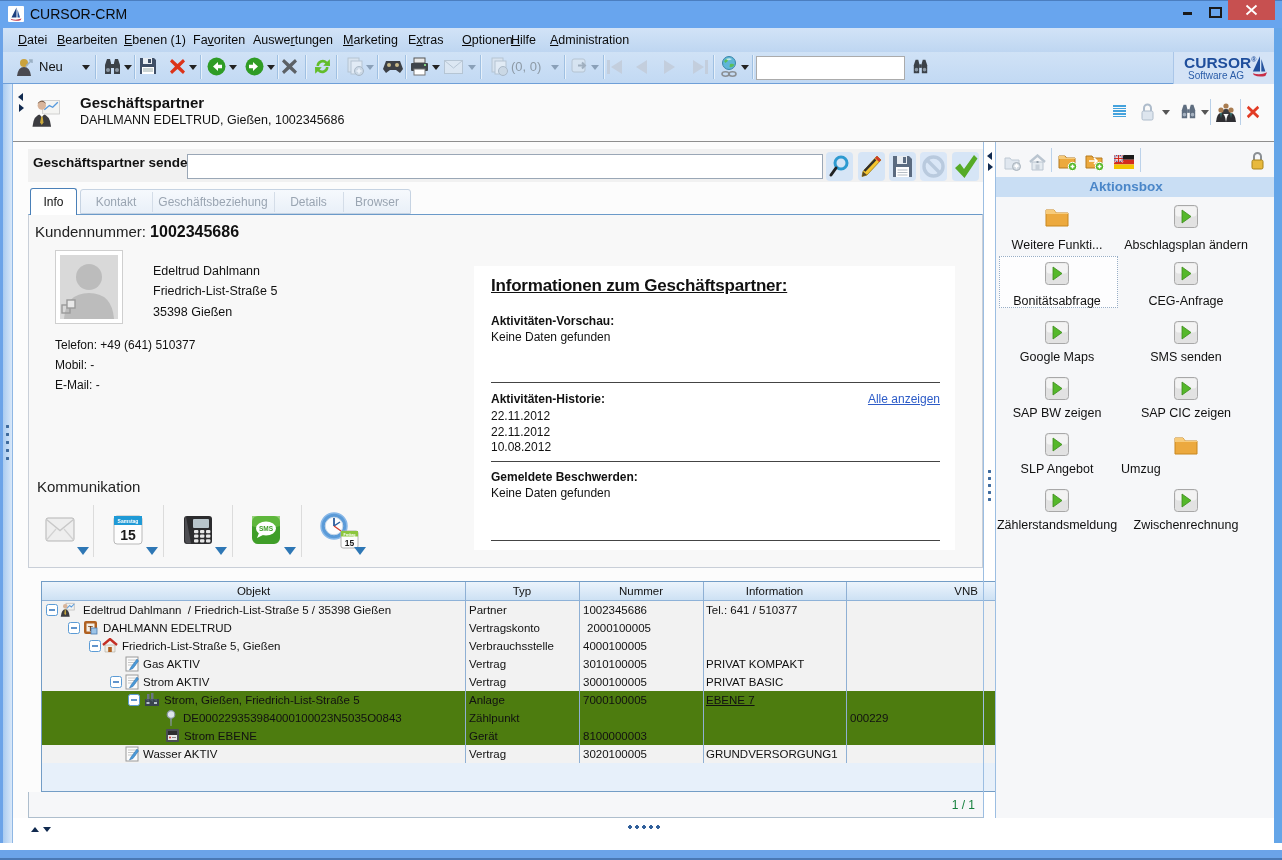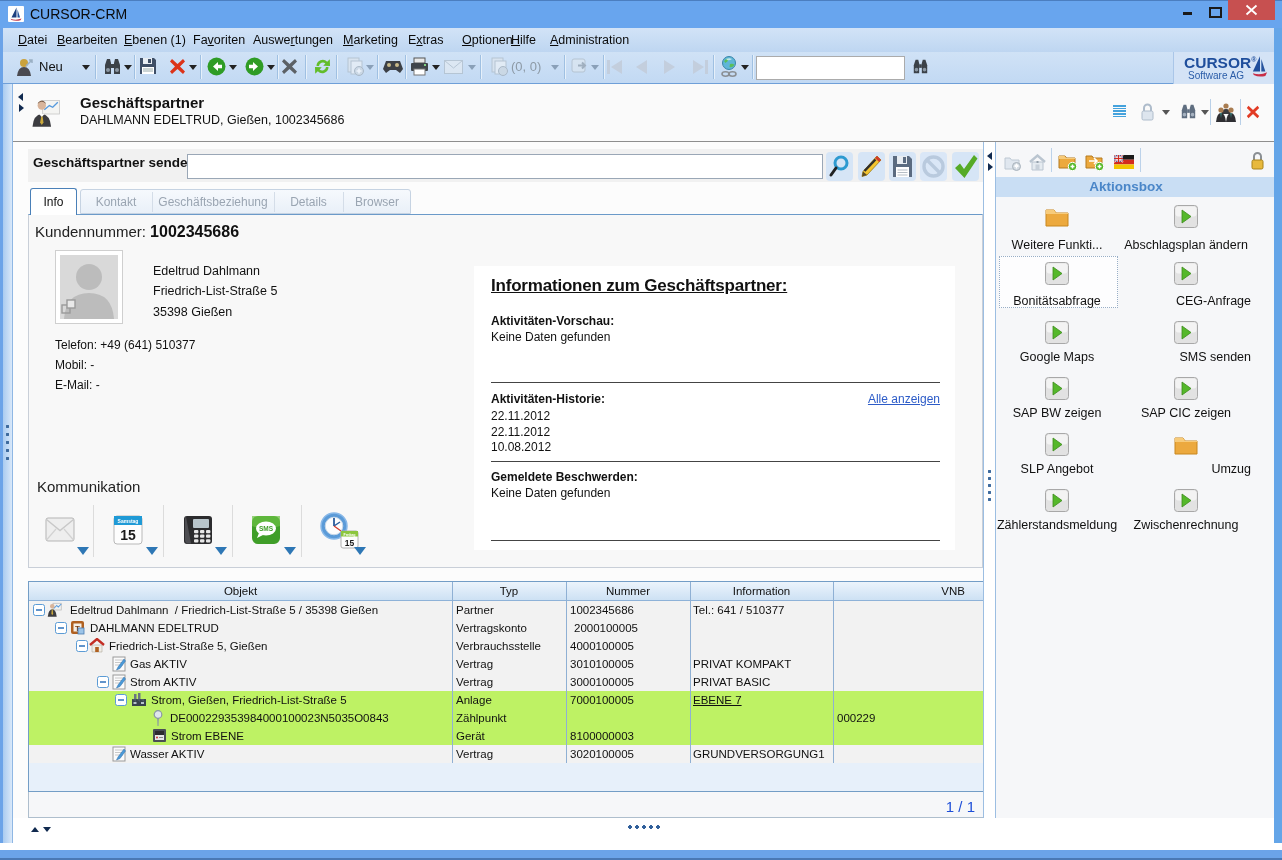--- a/index.html
+++ b/index.html
@@ -401,21 +401,21 @@
   <div class="abs" style="left:17px;top:116px;width:449px;height:1px;background:#444;"></div>
   <div class="abs" style="left:17px;top:126px;font-size:12px;font-weight:bold;color:#111;">Aktivitäten-Historie:</div>
   <div class="abs" style="right:15px;top:126px;font-size:12px;color:#2d5cc8;text-decoration:underline;white-space:nowrap;">Alle anzeigen</div>
   <div class="abs" style="left:17px;top:143px;font-size:12px;color:#111;line-height:15.7px;">22.11.2012<br>22.11.2012<br>10.08.2012</div>
   <div class="abs" style="left:17px;top:195px;width:449px;height:1px;background:#444;"></div>
   <div class="abs" style="left:17px;top:204px;font-size:12px;font-weight:bold;color:#111;">Gemeldete Beschwerden:</div>
   <div class="abs" style="left:17px;top:220px;font-size:12px;color:#111;">Keine Daten gefunden</div>
   <div class="abs" style="left:17px;top:274px;width:449px;height:1px;background:#444;"></div>
 </div>
 
-<div class="abs" id="table" style="left:28px;top:581px;width:956px;height:211px;background:#bef264;border:1px solid #739dc6;box-sizing:border-box;font-size:11.5px;color:#111;padding-left:32px;">
+<div class="abs" id="table" style="left:41px;top:581px;width:956px;height:211px;background:#4d7c0f;border:1px solid #739dc6;box-sizing:border-box;font-size:11.5px;color:#111;padding-left:32px;">
 
   <div class="abs" style="left:0;top:0;width:954px;height:19px;background:linear-gradient(#ecf4fc,#cde1f4);border-bottom:1px solid #8eb2d8;box-sizing:border-box;"></div>
   <div class="abs" style="left:0;top:3px;width:423px;text-align:center;">Objekt</div>
   <div class="abs" style="left:423px;top:3px;width:114px;text-align:center;">Typ</div>
   <div class="abs" style="left:537px;top:3px;width:124px;text-align:center;">Nummer</div>
   <div class="abs" style="left:661px;top:3px;width:143px;text-align:center;">Information</div>
   <div class="abs" style="left:804px;top:3px;width:132px;text-align:right;">VNB</div>
 
   <div class="abs" style="left:0;top:19px;width:954px;height:90px;background:#f2f2f2;"></div>
   <div class="abs" style="left:0;top:163px;width:954px;height:18px;background:#f2f2f2;"></div>
@@ -533,21 +533,21 @@
     <rect x="1" y="1" width="12" height="14" fill="#fbfbfb" stroke="#9a9a9a"></rect>
     <path d="M3 4 h8 M3 6.5 h8 M3 9 h8" stroke="#c8c8c8" stroke-width="1"></path>
     <path d="M12 3 L6 11 L4.5 14 L8 12.5 L13.5 5 Z" fill="#4a9ad8" stroke="#2a6aa8" stroke-width="0.5"></path>
   </svg>
   <div class="abs" style="left:101px;top:166px;">Wasser AKTIV</div>
   <div class="abs" style="left:427px;top:166px;">Vertrag</div>
   <div class="abs" style="left:541px;top:166px;">3020100005</div>
   <div class="abs" style="left:664px;top:166px;">GRUNDVERSORGUNG1</div>
 </div>
 <div class="abs" style="left:28px;top:792px;width:956px;height:26px;background:#f6f7f9;border:1px solid #aebecd;border-top:none;box-sizing:border-box;">
-  <div class="abs" style="right:8px;top:6px;font-size:15px;color:#1d4ed8;">1 / 1</div>
+  <div class="abs" style="right:8px;top:6px;font-size:12px;color:#15803d;">1 / 1</div>
 </div>
 
 <div class="abs" style="left:983px;top:142px;width:1px;height:676px;background:#9cbee2;"></div>
 <div class="abs" style="left:995px;top:142px;width:1px;height:676px;background:#9cbee2;"></div>
 <div class="abs" style="left:988px;top:470px;width:3px;height:33px;background:radial-gradient(circle at 1.5px 1.5px, #3d6a9e 1.4px, transparent 1.6px);background-size:3px 7px;background-repeat:repeat-y;"></div>
 
 <div class="abs" id="rpanel" style="left:996px;top:142px;width:278px;height:676px;background:#f6f7f9;font-size:12.5px;color:#111;">
 
   <svg class="abs" style="left:8px;top:13px;" width="18" height="16" viewBox="0 0 18 16" opacity="0.85">
     <path d="M1 3 h5 l1.5 2 H15 v9 H1 Z" fill="#dde5ee" stroke="#b4c0cc"></path>
@@ -649,27 +649,27 @@
   </svg>
   <svg class="abs" style="left:178px;top:347px;" width="24" height="23" viewBox="0 0 24 23">
     <rect x="0.5" y="0.5" width="23" height="22" rx="3" fill="#e2e2e2" stroke="#a8a8a8"></rect>
     <rect x="1.5" y="1.5" width="21" height="10" rx="3" fill="#f3f3f3"></rect>
     <path d="M8 5 L17 11.5 L8 18 Z" fill="#55b82a" stroke="#3c8c1c" stroke-width="0.8"></path>
   </svg>
 
   <div class="abs" style="left:1px;top:96px;width:120px;text-align:center;">Weitere Funkti...</div>
   <div class="abs" style="left:125px;top:96px;width:130px;text-align:center;">Abschlagsplan ändern</div>
   <div class="abs" style="left:1px;top:152px;width:120px;text-align:center;">Bonitätsabfrage</div>
-  <div class="abs" style="left:125px;top:152px;width:130px;text-align:right;">CEG-Anfrage</div>
+  <div class="abs" style="left:125px;top:152px;width:130px;text-align:center;">CEG-Anfrage</div>
   <div class="abs" style="left:1px;top:208px;width:120px;text-align:center;">Google Maps</div>
-  <div class="abs" style="left:125px;top:208px;width:130px;text-align:right;">SMS senden</div>
+  <div class="abs" style="left:125px;top:208px;width:130px;text-align:center;">SMS senden</div>
   <div class="abs" style="left:1px;top:264px;width:120px;text-align:center;">SAP BW zeigen</div>
   <div class="abs" style="left:125px;top:264px;width:130px;text-align:center;">SAP CIC zeigen</div>
   <div class="abs" style="left:1px;top:320px;width:120px;text-align:center;">SLP Angebot</div>
-  <div class="abs" style="left:125px;top:320px;width:130px;text-align:right;">Umzug</div>
+  <div class="abs" style="left:125px;top:320px;width:130px;text-align:left;">Umzug</div>
   <div class="abs" style="left:-8px;top:376px;width:138px;text-align:center;">Zählerstandsmeldung</div>
   <div class="abs" style="left:125px;top:376px;width:130px;text-align:center;">Zwischenrechnung</div>
 </div>
 
 <div class="abs" style="left:13px;top:818px;width:1261px;height:25px;background:#fff;"></div>
 <div class="abs" style="left:31px;top:827px;width:0;height:0;border-left:4px solid transparent;border-right:4px solid transparent;border-bottom:5px solid #10294f;"></div>
 <div class="abs" style="left:43px;top:827px;width:0;height:0;border-left:4px solid transparent;border-right:4px solid transparent;border-top:5px solid #10294f;"></div>
 <div class="abs" style="left:628px;top:825px;width:35px;height:4px;background:radial-gradient(circle at 2px 2px, #31609b 1.6px, transparent 1.8px);background-size:7px 4px;background-repeat:repeat-x;"></div>
 
 </body></html>

